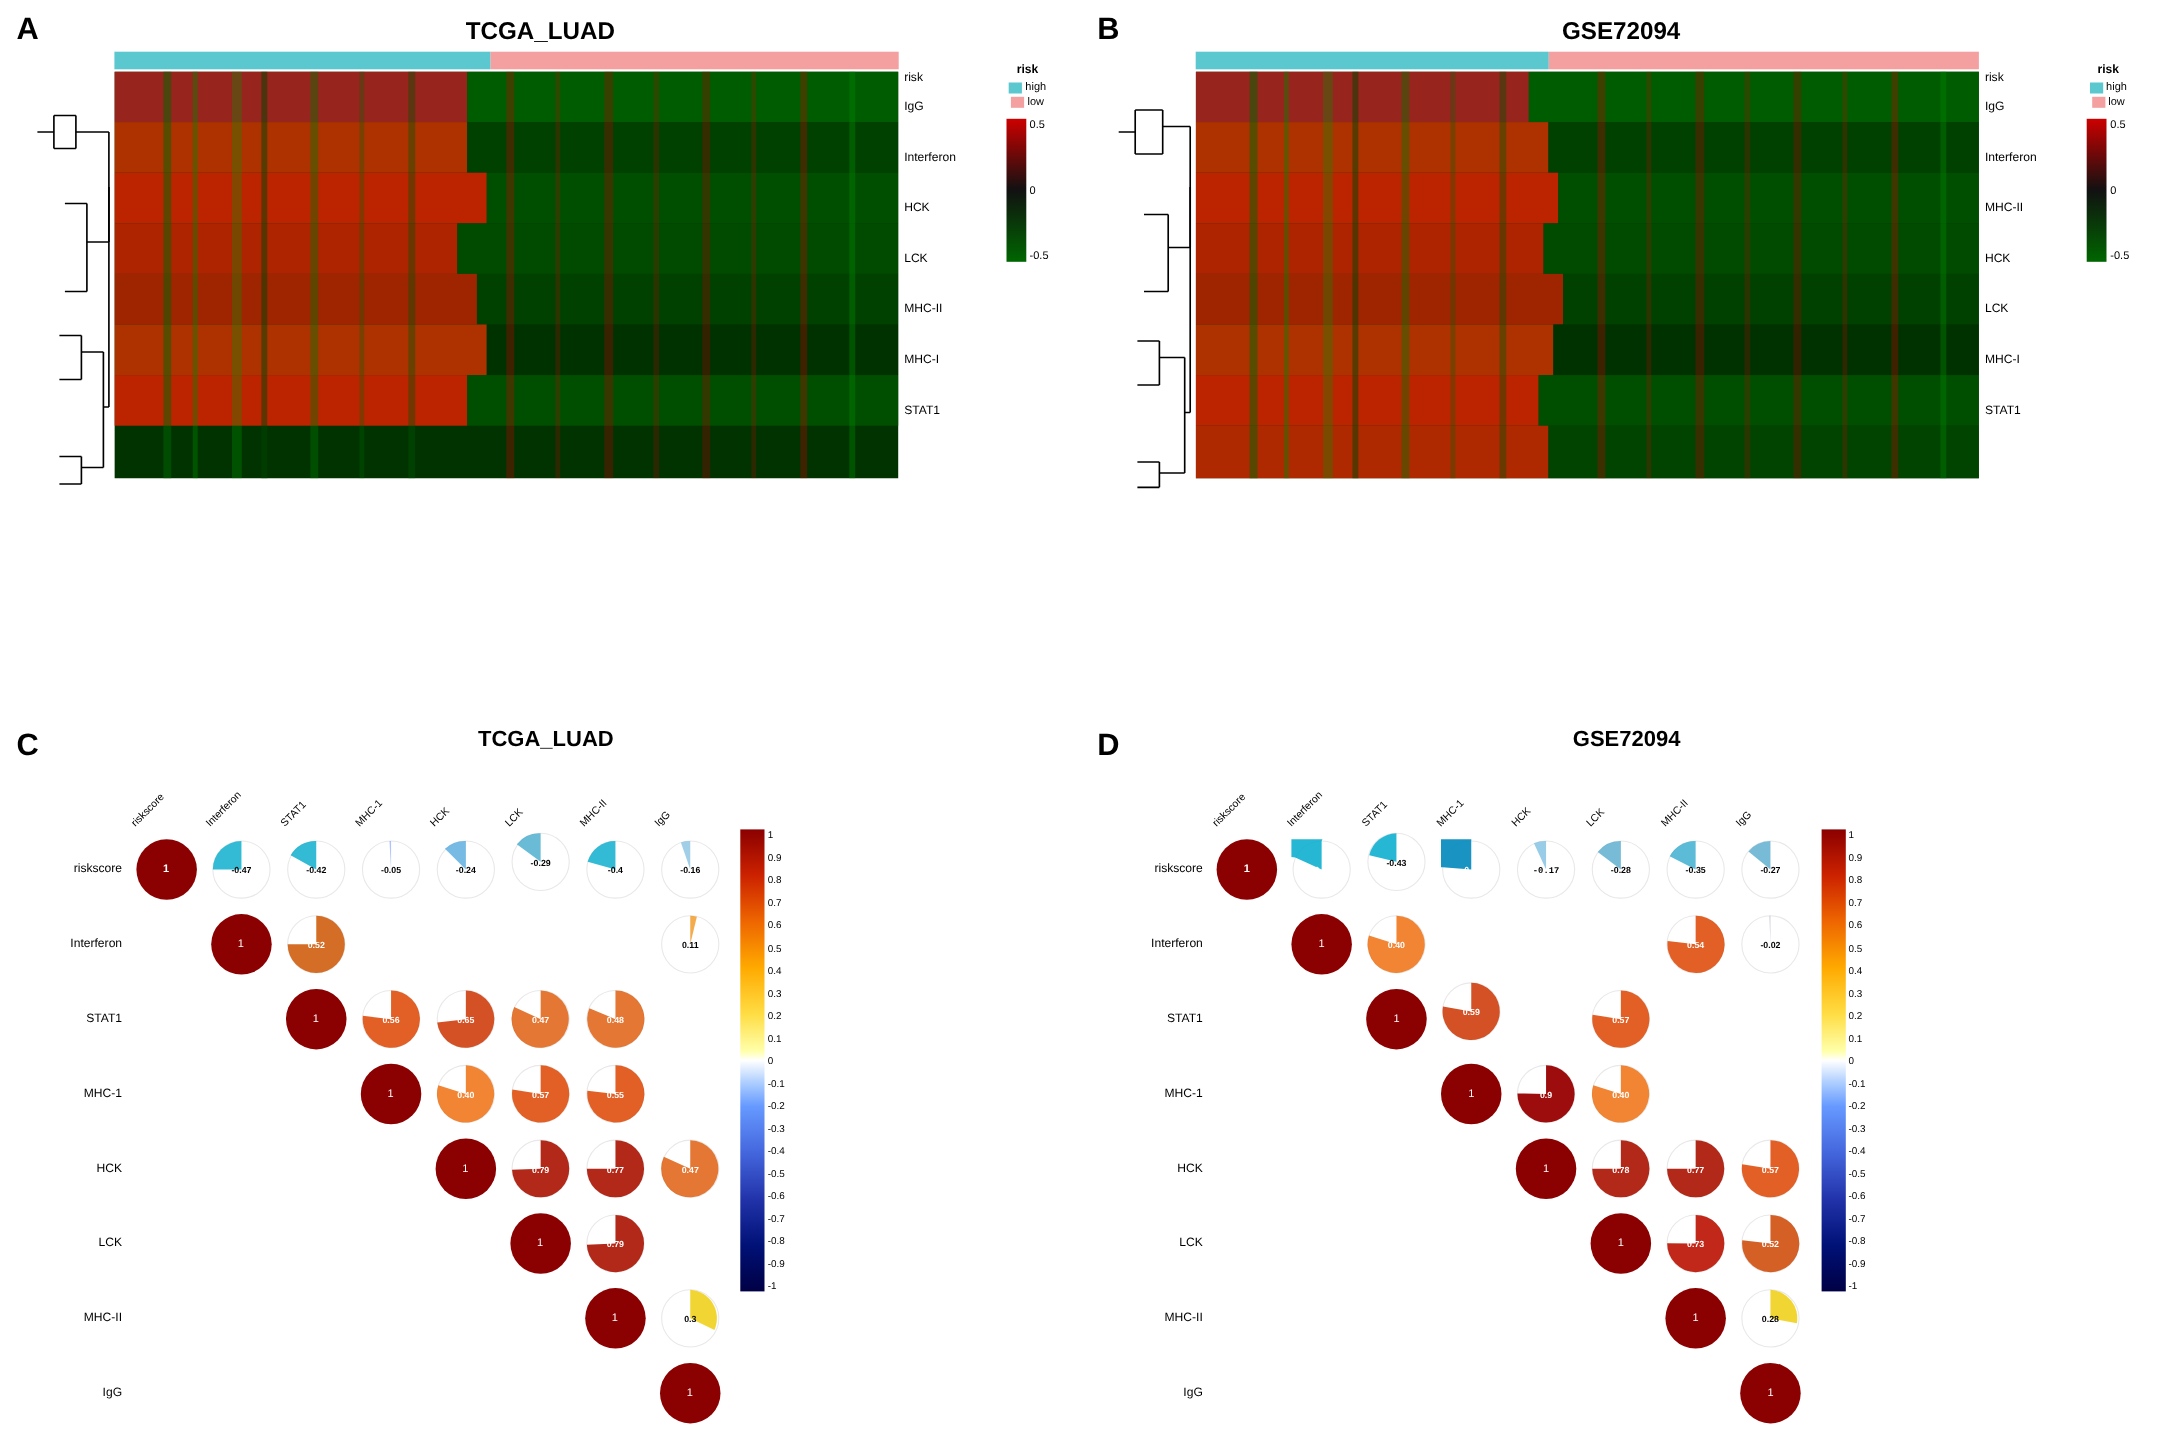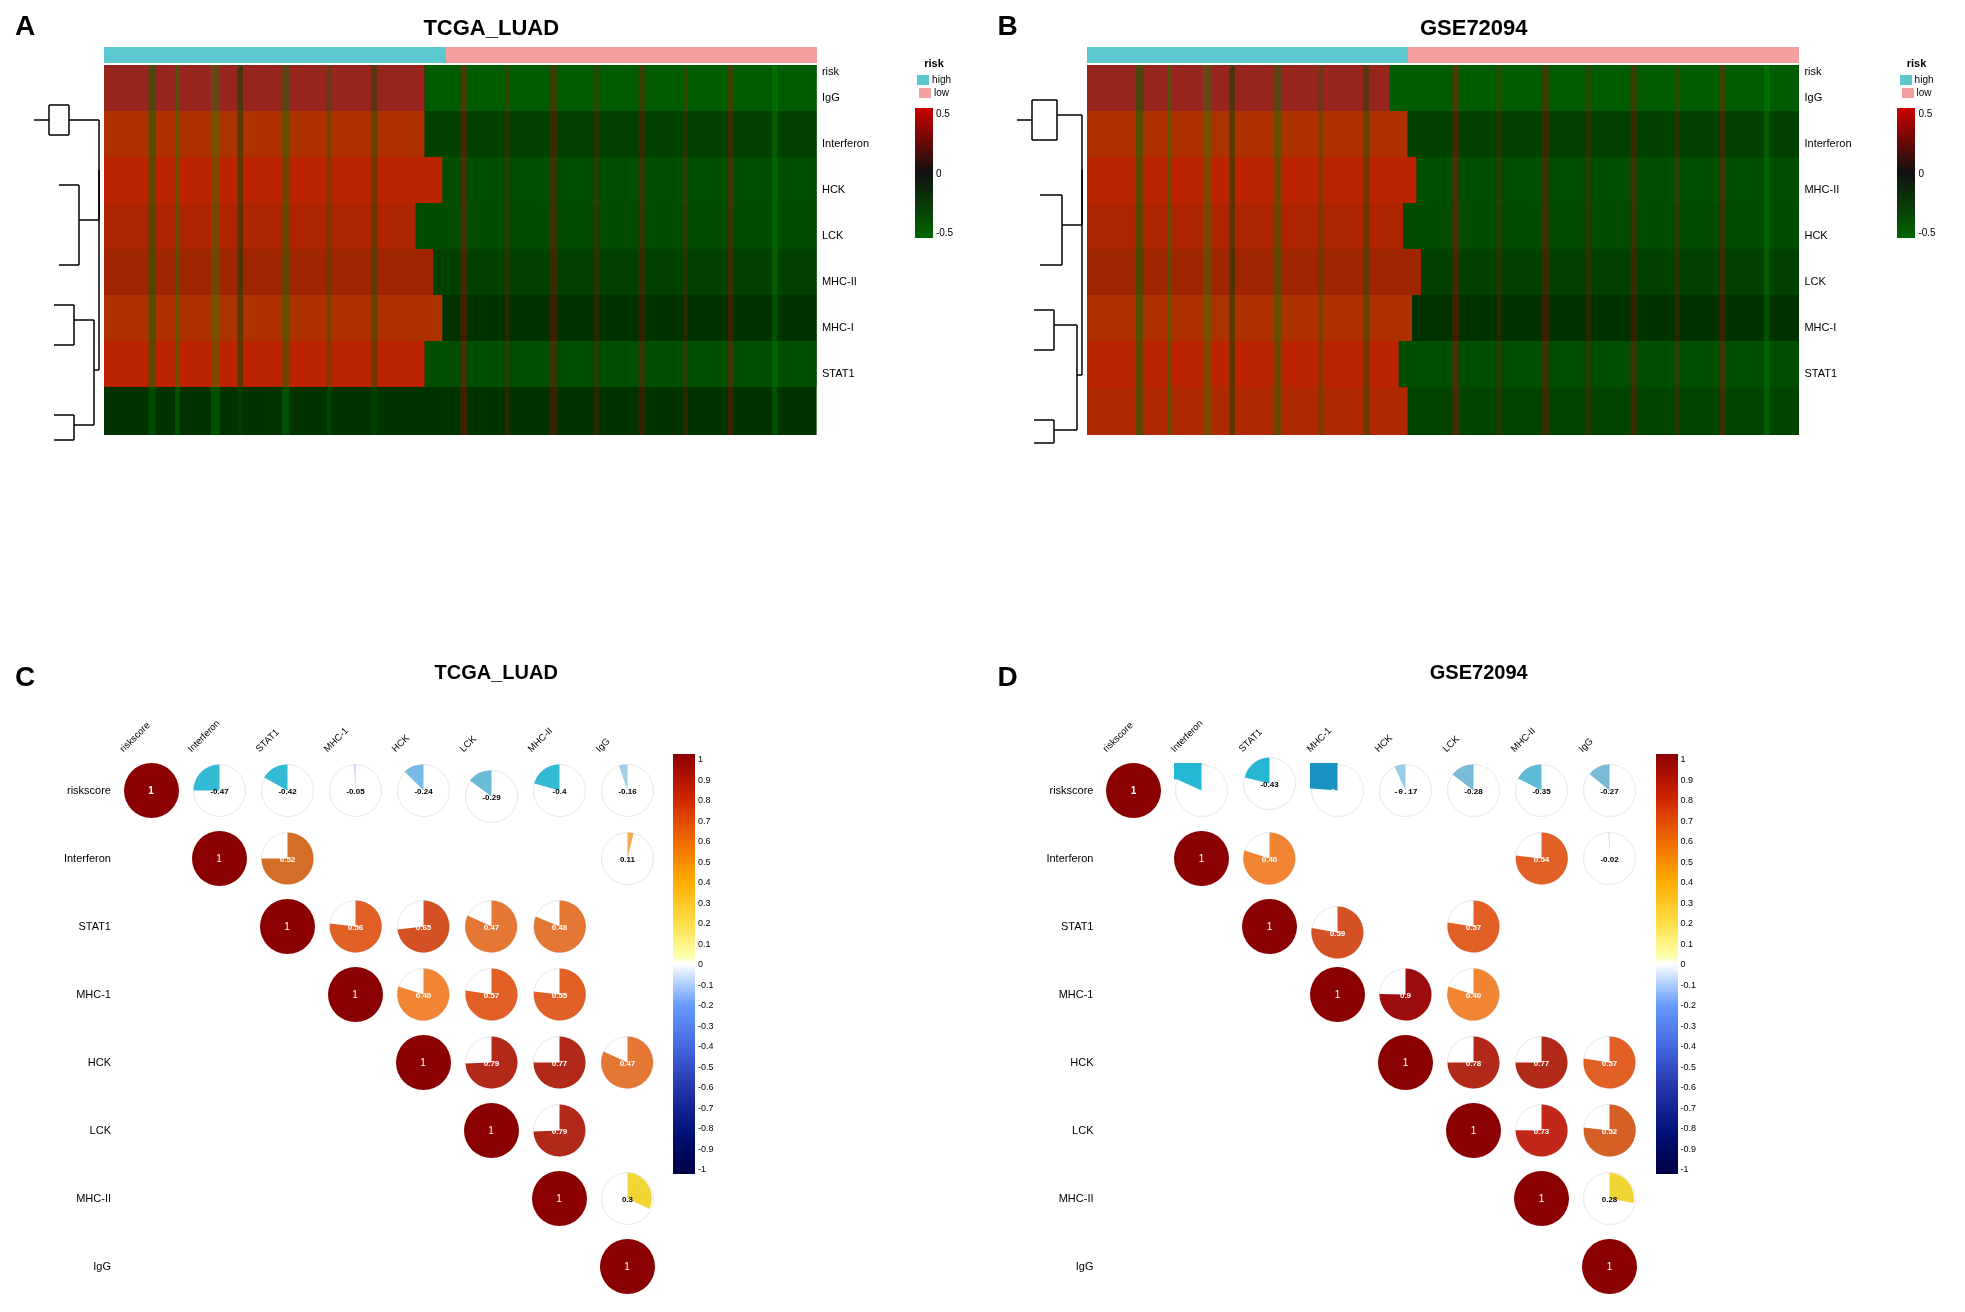--- a/index.html
+++ b/index.html
@@ -328,21 +328,21 @@
             </div>
 
             <div style="width:68px; height:68px; display:flex; align-items:center; justify-content:center; flex-shrink:0;">
               <svg width="55" height="55" viewBox="0 0 55 55">
                 <circle cx="27.5" cy="27.5" r="26" fill="white" stroke="#e8e8e8" stroke-width="1"></circle>
                 <path d="M27.5,27.5 L27.5,1.5 A26,26 0 0,0 8.5,8.5 Z" fill="#55aadd" opacity="0.8"></path>
                 <text x="27.5" y="31" text-anchor="middle" font-size="8" font-weight="bold" fill="black">-0.24</text>
               </svg>
             </div>
 
-            <div style="width:68px; height:68px; display:flex; align-items:flex-end; justify-content:center; flex-shrink:0;text-decoration:underline;">
+            <div style="width:68px; height:68px; display:flex; align-items:flex-start; justify-content:center; flex-shrink:0;text-decoration:underline;">
               <svg width="55" height="55" viewBox="0 0 55 55">
                 <circle cx="27.5" cy="27.5" r="26" fill="white" stroke="#e8e8e8" stroke-width="1"></circle>
                 <path d="M27.5,27.5 L27.5,1.5 A26,26 0 0,0 5.8,11.5 Z" fill="#44aacc" opacity="0.8"></path>
                 <text x="27.5" y="31" text-anchor="middle" font-size="8" font-weight="bold" fill="black">-0.29</text>
               </svg>
             </div>
 
             <div style="width:68px; height:68px; display:flex; align-items:center; justify-content:center; flex-shrink:0;">
               <svg width="55" height="55" viewBox="0 0 55 55">
                 <circle cx="27.5" cy="27.5" r="26" fill="white" stroke="#e8e8e8" stroke-width="1"></circle>
@@ -723,21 +723,21 @@
           </div>
 
           <div style="display:flex; align-items:center; height:68px;">
             <div style="width:82px; text-align:right; padding-right:6px; font-size:11px; flex-shrink:0;">STAT1</div>
             <div style="width:68px; height:68px; flex-shrink:0;"></div>
             <div style="width:68px; height:68px; flex-shrink:0;"></div>
             <div style="width:68px; height:68px; display:flex; align-items:center; justify-content:center; flex-shrink:0;">
               <div style="width:55px; height:55px; border-radius:50%; background:#8b0000; display:flex; align-items:center; justify-content:center; color:white; font-size:10px;">1</div>
             </div>
 
-            <div style="width:68px; height:68px; display:flex; align-items:flex-end; justify-content:center; flex-shrink:0;">
+            <div style="width:68px; height:68px; display:flex; align-items:flex-start; justify-content:center; flex-shrink:0;">
               <svg width="55" height="55" viewBox="0 0 55 55">
                 <circle cx="27.5" cy="27.5" r="26" fill="white" stroke="#e8e8e8" stroke-width="1"></circle>
                 <path d="M27.5,27.5 L27.5,1.5 A26,26 0 1,1 1.8,23.0 Z" fill="#cc3300" opacity="0.85"></path>
                 <text x="27.5" y="31" text-anchor="middle" font-size="8" font-weight="bold" fill="white">0.59</text>
               </svg>
             </div>
             <div style="width:68px; height:68px; flex-shrink:0;"></div>
 
             <div style="width:68px; height:68px; display:flex; align-items:center; justify-content:center; flex-shrink:0;">
               <svg width="55" height="55" viewBox="0 0 55 55">

